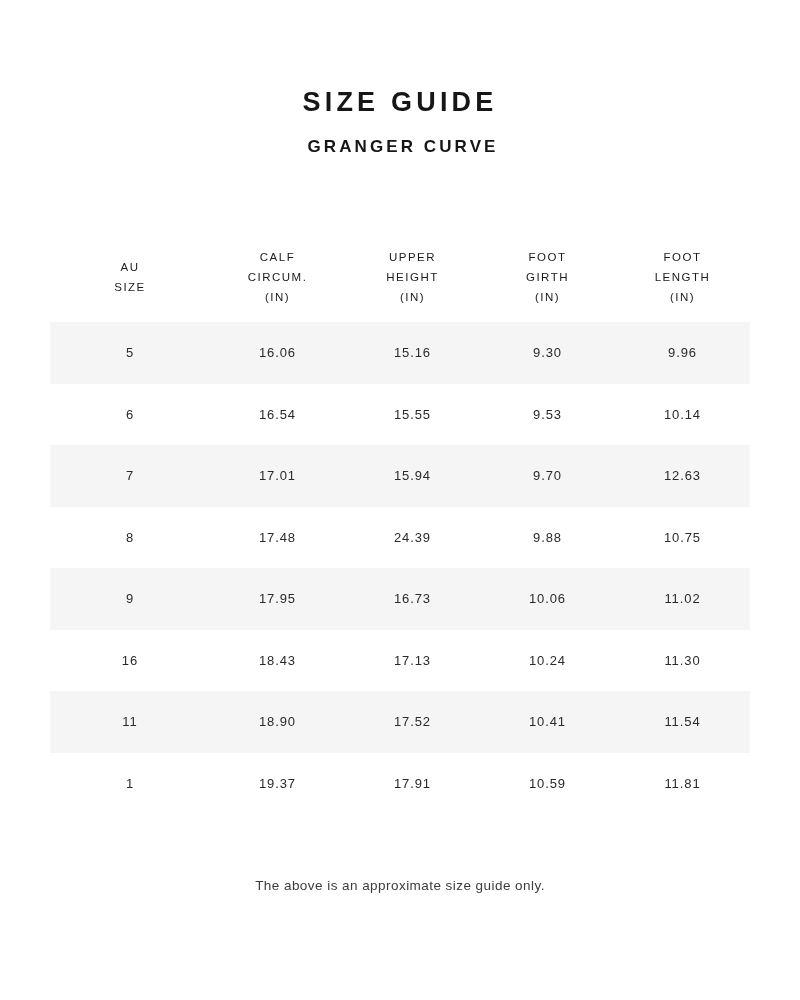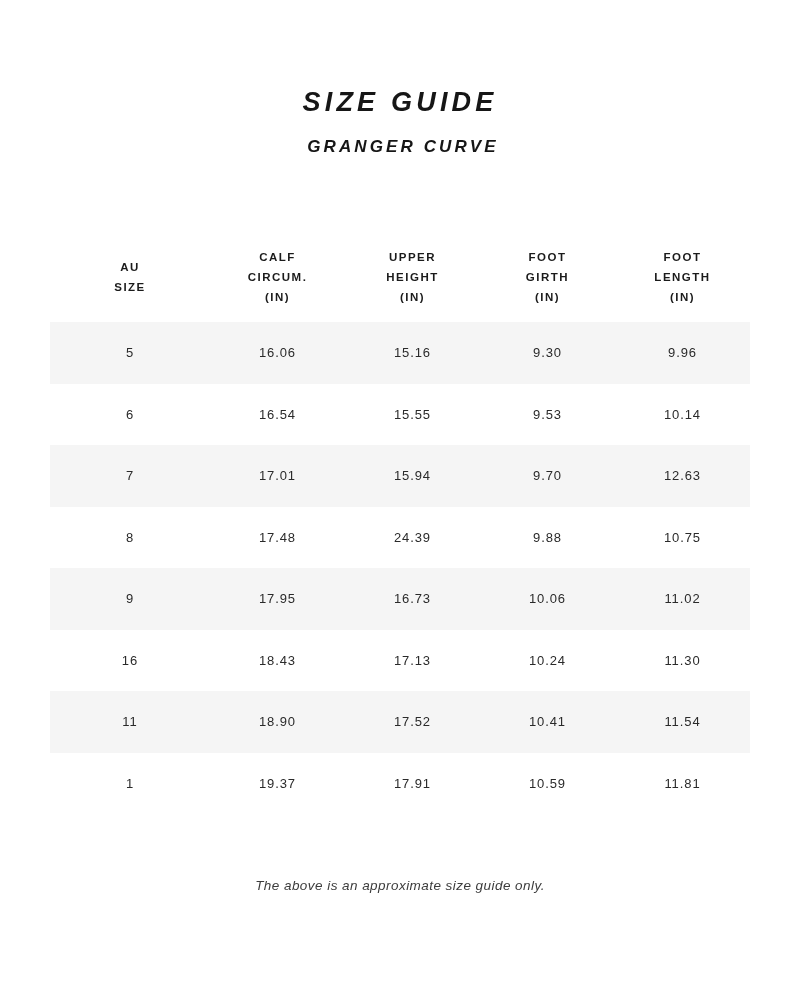--- a/index.html
+++ b/index.html
@@ -21,21 +21,20 @@
     width: 800px;
     height: 1000px;
     background: #ffffff;
     overflow: hidden;
   }
 
   
   .header {
     padding-top: 88px;
     text-align: center;
-    font-style: italic;
   }
 
   .title {
     font-size: 27px;
     font-weight: bold;
     letter-spacing: 4.2px;
     color: #161616;
     line-height: 1.1;
   }
 
@@ -63,21 +62,21 @@
     table-layout: fixed;
   }
 
   .size-table col.c-size   { width: 160px; }
   .size-table col.c-data   { width: 135px; }
 
   .size-table thead th {
     height: 90px;
     vertical-align: middle;
     font-size: 11.5px;
-    font-weight: bold;
+    font-weight: normal;
     letter-spacing: 1.5px;
     line-height: 1.75;
     color: #1b1b1b;
     padding: 0;
     white-space: pre-line;
   }
 
   .size-table tbody td {
     height: 61.5px;
     vertical-align: middle;
@@ -101,21 +100,20 @@
     top: 872px;
     text-align: center;
   }
 
   .footer .line {
     font-size: 13.5px;
     font-weight: normal;
     letter-spacing: 0.45px;
     color: #3c3c3c;
     line-height: 2.1;
-    font-style: italic;
   }
 </style>
 </head>
 <body>
 
 <div class="page">
 
   <div class="header">
     <div class="title">SIZE GUIDE</div>
     <div class="subtitle">GRANGER CURVE</div>

